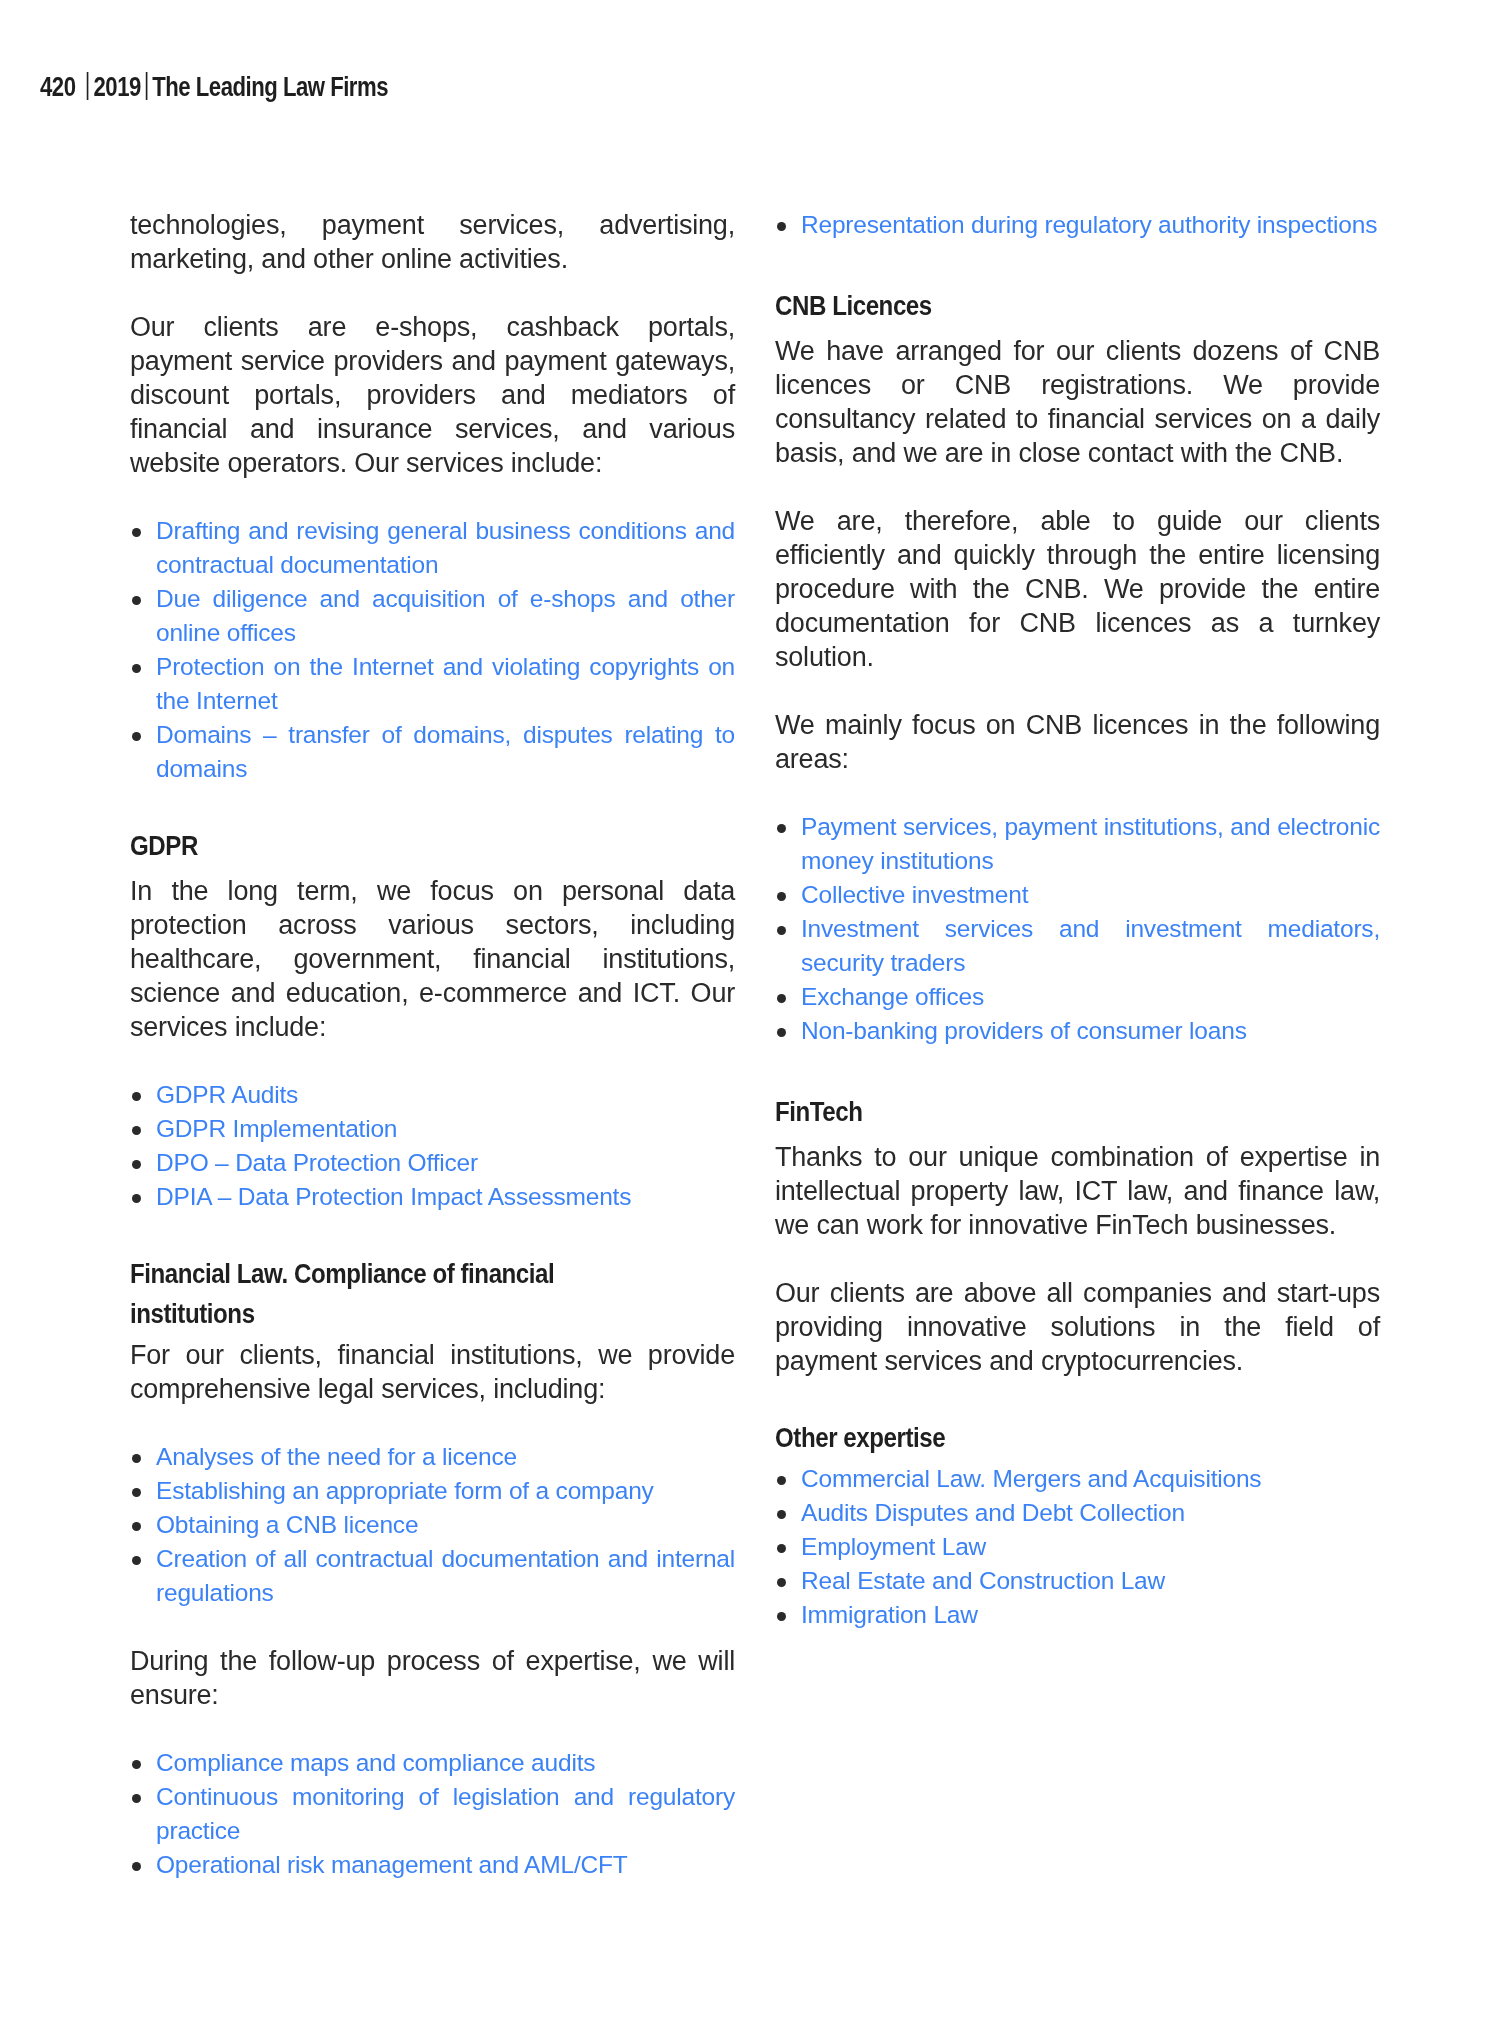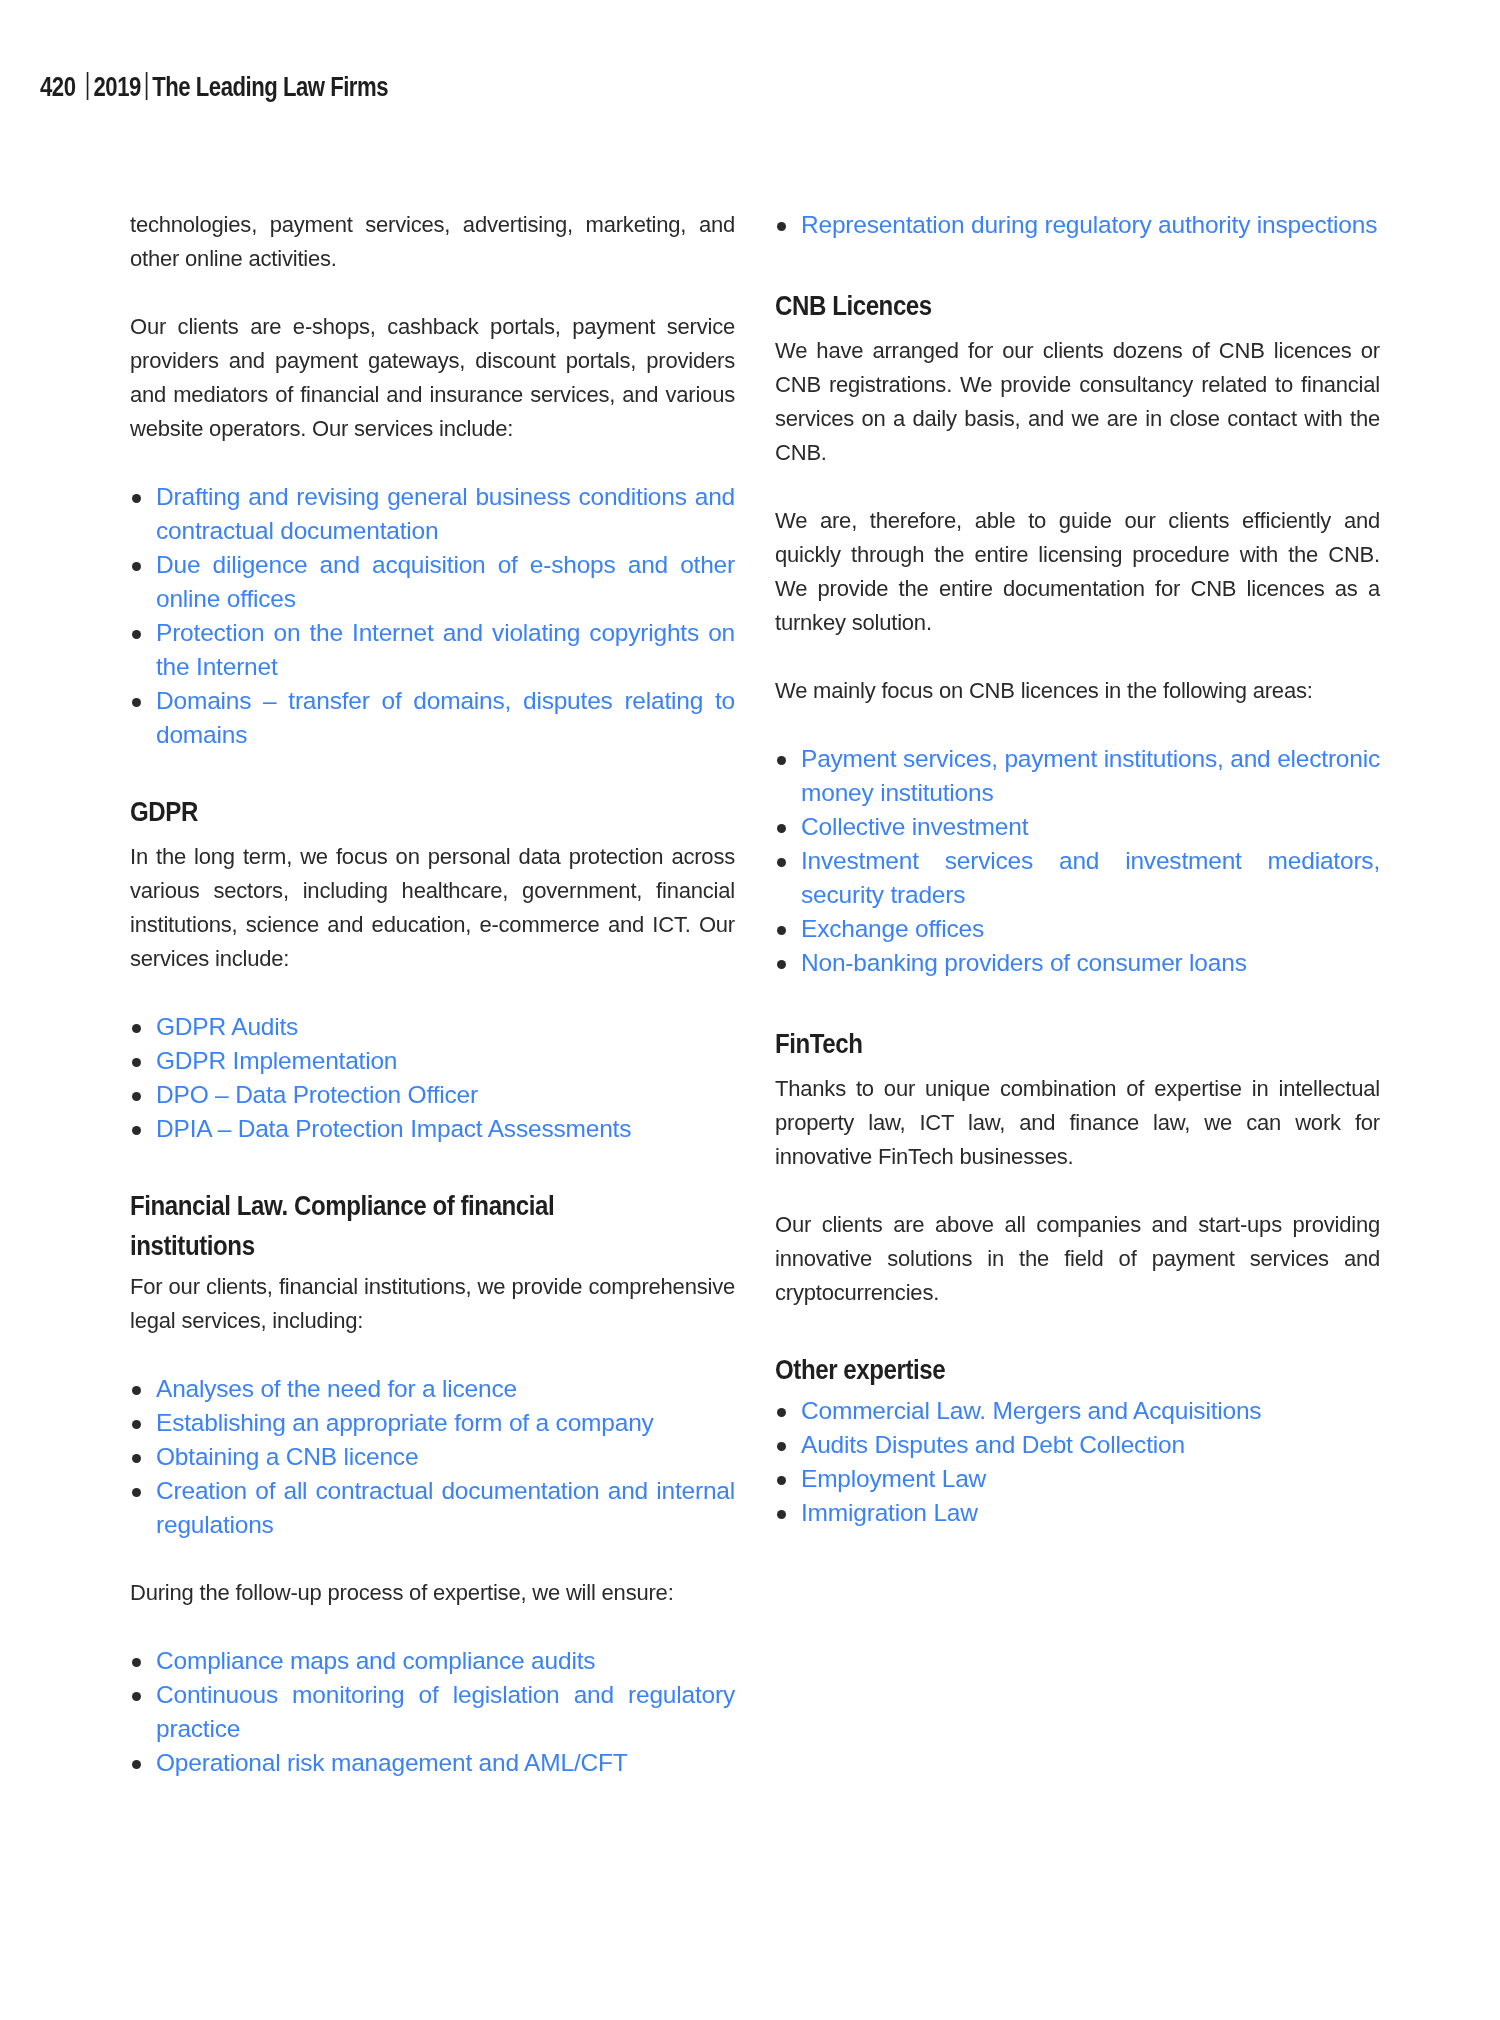--- a/index.html
+++ b/index.html
@@ -15,21 +15,21 @@
     white-space: nowrap;
   }
   .running-head .sep { display: inline-block; width: 2px; height: 28px; background: #222; vertical-align: -4px; margin: 0 6px; }
   .running-head .sep.first { margin-left: 14px; }
 
   .col { position: absolute; top: 208px; width: 605px; }
   .col.left { left: 130px; }
   .col.right { left: 775px; }
 
   p {
-    margin: 0; font-size: 22px; line-height: 34px; color: #2a2a2a;
+    margin: 0; font-size: 27px; line-height: 34px; color: #2a2a2a;
     text-align: justify; letter-spacing: -0.2px;
   }
   h2 {
     margin: 0; font-size: 28px; font-weight: bold; line-height: 40px;
     color: #1f1f1f; letter-spacing: -0.5px;
     transform: scaleX(0.86); transform-origin: left center; white-space: nowrap;
   }
   h2.two-line { white-space: normal; width: 560px; transform: scaleX(0.86); }
   ul { margin: 0; padding: 0; list-style: none; }
   li {
@@ -118,15 +118,16 @@
   <p>Thanks to our unique combination of expertise in intellectual property law, ICT law, and finance law, we can work for innovative FinTech businesses.</p>
   <div class="gap-para"></div>
   <p>Our clients are above all companies and start-ups providing innovative solutions in the field of payment services and cryptocurrencies.</p>
   <div class="gap-para" style="height:40px"></div>
   <h2>Other expertise</h2>
   <div style="height:4px"></div>
   <ul>
     <li><span class="bullet"></span><span>Commercial Law. Mergers and Acquisitions</span></li>
     <li><span class="bullet"></span><span>Audits Disputes and Debt Collection</span></li>
     <li><span class="bullet"></span><span>Employment Law</span></li>
+    <li><span class="bullet"></span><span>Real Estate and Construction Law</span></li>
     <li><span class="bullet"></span><span>Immigration Law</span></li>
   </ul>
 </div>
 
 </body></html>

